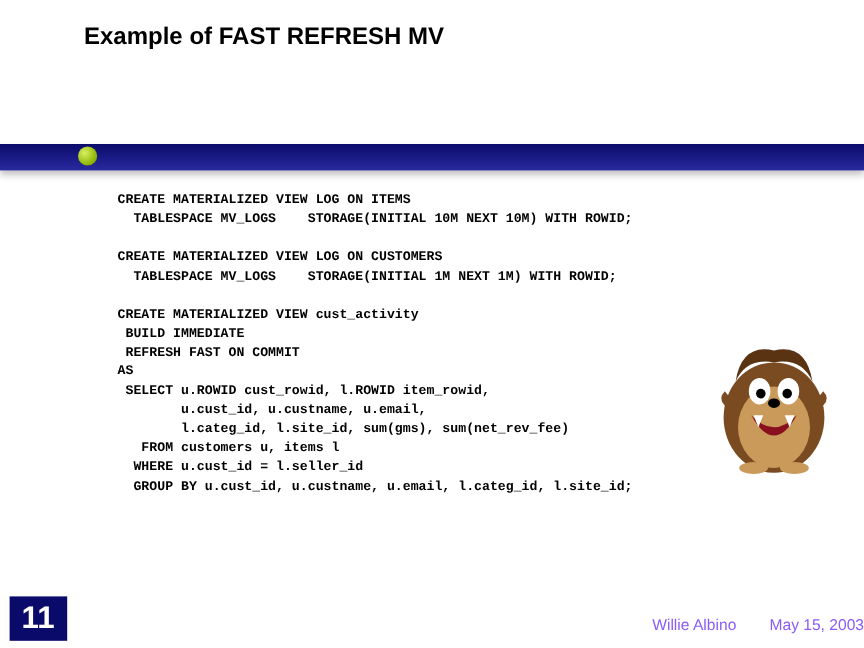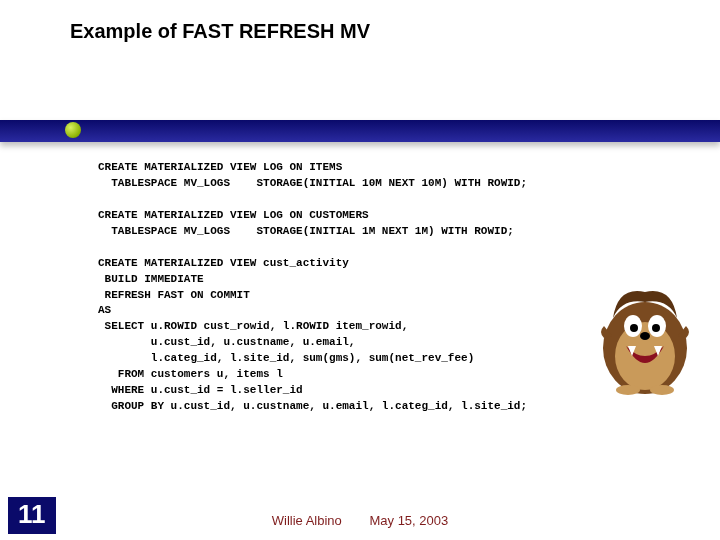--- a/index.html
+++ b/index.html
@@ -68,23 +68,23 @@
     background: #0a0a6a;
     padding: 2px 10px 4px 10px;
     min-width: 46px;
     text-align: center;
   }
   .footer {
     position: absolute;
     left: 0;
     bottom: 12px;
     width: 100%;
-    text-align: center;
+    text-align: right;
     font-size: 13px;
-    color: #7f1d1d;
+    color: #8b5cf6;
   }
   .footer .author { margin-right: 24px; }
 </style>
 </head>
 <body>
 
 <div class="slide">
 
   <div class="title">Example of FAST REFRESH MV</div>
 

